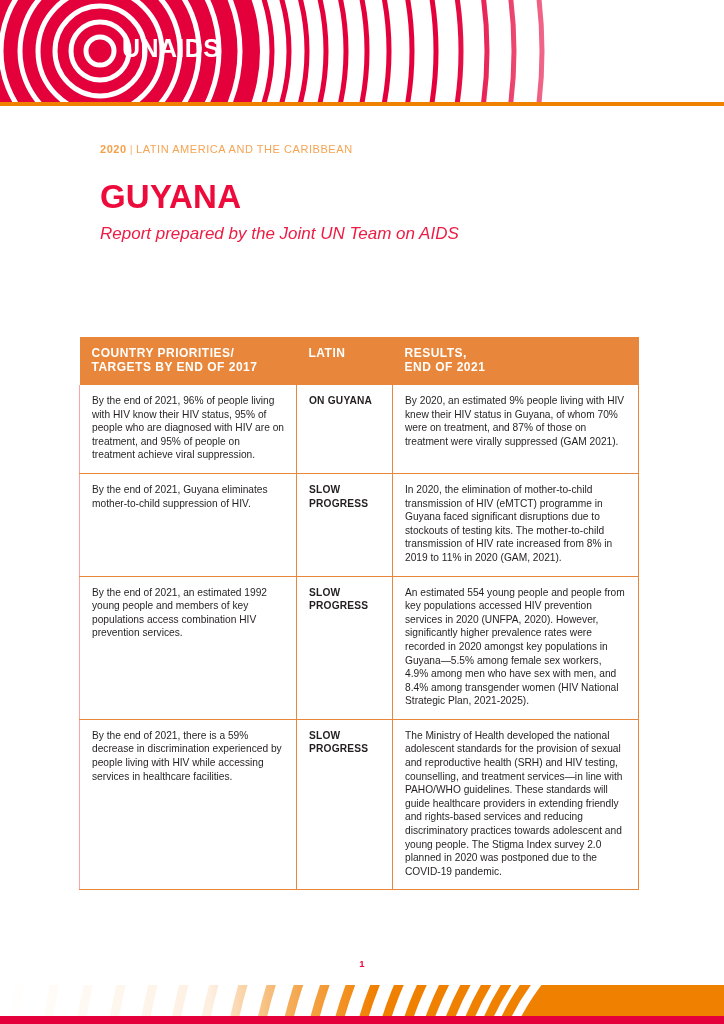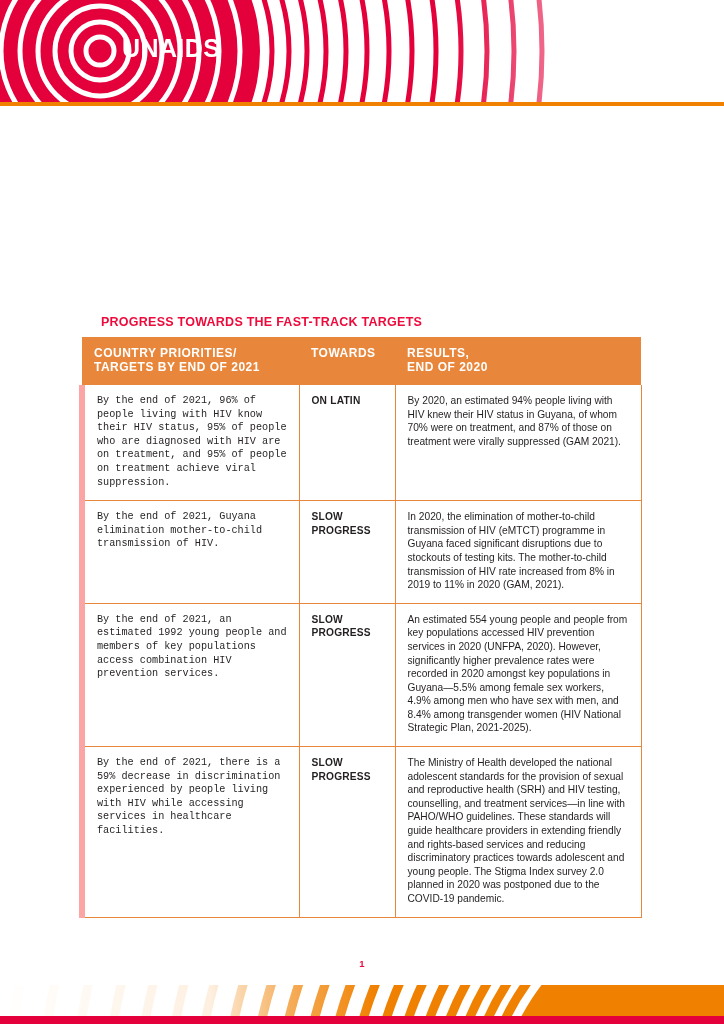--- a/index.html
+++ b/index.html
@@ -137,22 +137,21 @@
   .progress-table tbody td {
     vertical-align: top;
     font-size: 10.2px;
     line-height: 13.6px;
     color: #231f20;
     padding: 9px 11px 11px 12px;
     border-bottom: 1px solid #E8873B;
     border-right: 1px solid #E8873B;
   }
   .progress-table tbody tr td:first-child {
-    border-left: 6px solid #fca5a5;
-    font-family: Liberation Mono, monospace;
+    border-left: 1px solid #fca5a5;
   }
   .progress-table tbody tr:first-child td {
     border-top: none;
   }
 
   .cell-priority { }
   .cell-status {
     color: #F5A14A;
     font-weight: 700;
     font-size: 10.8px;
@@ -247,55 +246,61 @@
             <circle cx="100" cy="51" r="414"></circle>
             <circle cx="100" cy="51" r="442"></circle>
           </g>
         </g>
       </g>
     </svg>
     <div class="brand-wordmark">UNAIDS</div>
   </div>
   <div class="header-rule"></div>
 
-
-  <div class="section-heading">PROGRESS TOWARDS THE FAST-TRACK TARGETS</div>
+  <div class="titleblock">
+    <div class="eyebrow">
+      <span class="eyebrow-year">2020</span><span class="eyebrow-sep">|</span><span class="eyebrow-region">LATIN AMERICA AND THE CARIBBEAN</span>
+    </div>
+    <div class="country-title">GUYANA</div>
+    <div class="report-subtitle">Report prepared by the Joint UN Team on AIDS</div>
+  </div>
+
 
   <table class="progress-table">
     <colgroup>
       <col class="c1">
         <col class="c2">
         <col class="c3">
     </colgroup>
     <thead>
       <tr>
         <th>
           <span class="th-line">COUNTRY PRIORITIES/</span>
-          <span class="th-line">TARGETS BY END OF 2021</span>
+          <span class="th-line">TARGETS BY END OF 2017</span>
         </th>
         <th>
-          <span class="th-line">TOWARDS</span>
+          <span class="th-line">LATIN</span>
         </th>
         <th>
           <span class="th-line">RESULTS,</span>
-          <span class="th-line">END OF 2020</span>
+          <span class="th-line">END OF 2021</span>
         </th>
       </tr>
     </thead>
     <tbody>
       <tr>
         <td class="cell-priority">By the end of 2021, 96% of people living with HIV know their HIV status, 95% of people who are diagnosed with HIV are on treatment, and 95% of people on treatment achieve viral suppression.</td>
         <td class="cell-status">
-          <span class="status-line">ON LATIN</span>
+          <span class="status-line">ON GUYANA</span>
           <span class="status-line"></span>
         </td>
-        <td class="cell-result">By 2020, an estimated 94% people living with HIV knew their HIV status in Guyana, of whom 70% were on treatment, and 87% of those on treatment were virally suppressed (GAM 2021).</td>
-      </tr>
-      <tr>
-        <td class="cell-priority">By the end of 2021, Guyana elimination mother-to-child transmission of HIV.</td>
+        <td class="cell-result">By 2020, an estimated 9% people living with HIV knew their HIV status in Guyana, of whom 70% were on treatment, and 87% of those on treatment were virally suppressed (GAM 2021).</td>
+      </tr>
+      <tr>
+        <td class="cell-priority">By the end of 2021, Guyana eliminates mother-to-child suppression of HIV.</td>
         <td class="cell-status">
           <span class="status-line">SLOW</span>
           <span class="status-line">PROGRESS</span>
         </td>
         <td class="cell-result">In 2020, the elimination of mother-to-child transmission of HIV (eMTCT) programme in Guyana faced significant disruptions due to stockouts of testing kits. The mother-to-child transmission of HIV rate increased from 8% in 2019 to 11% in 2020 (GAM, 2021).</td>
       </tr>
       <tr>
         <td class="cell-priority">By the end of 2021, an estimated 1992 young people and members of key populations access combination HIV prevention services.</td>
         <td class="cell-status">
           <span class="status-line">SLOW</span>

